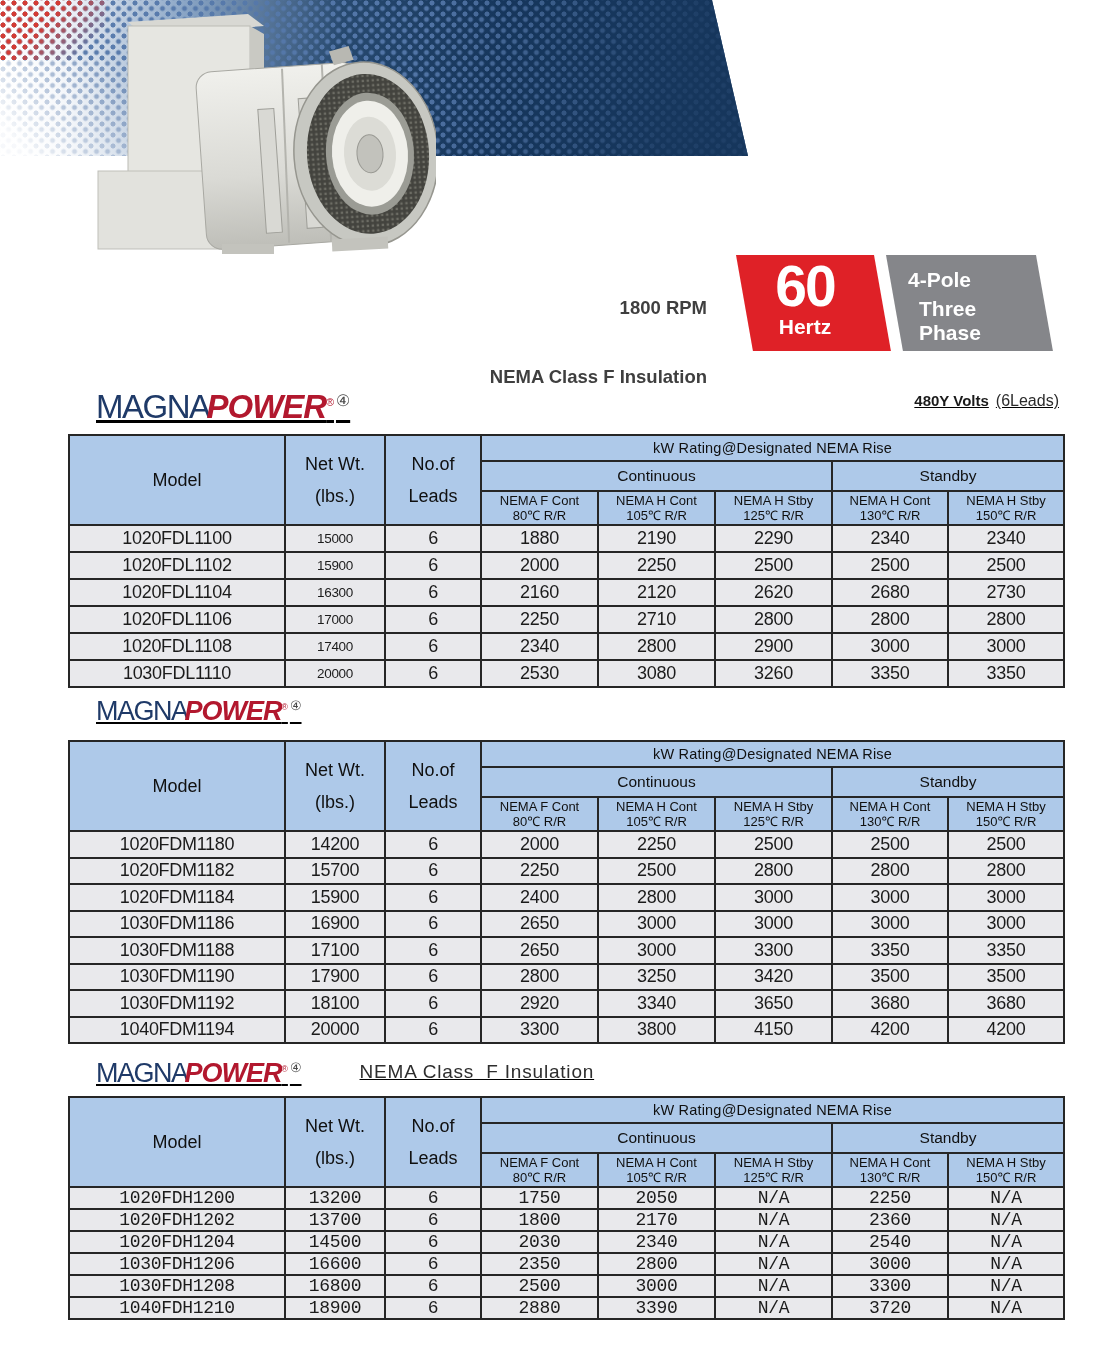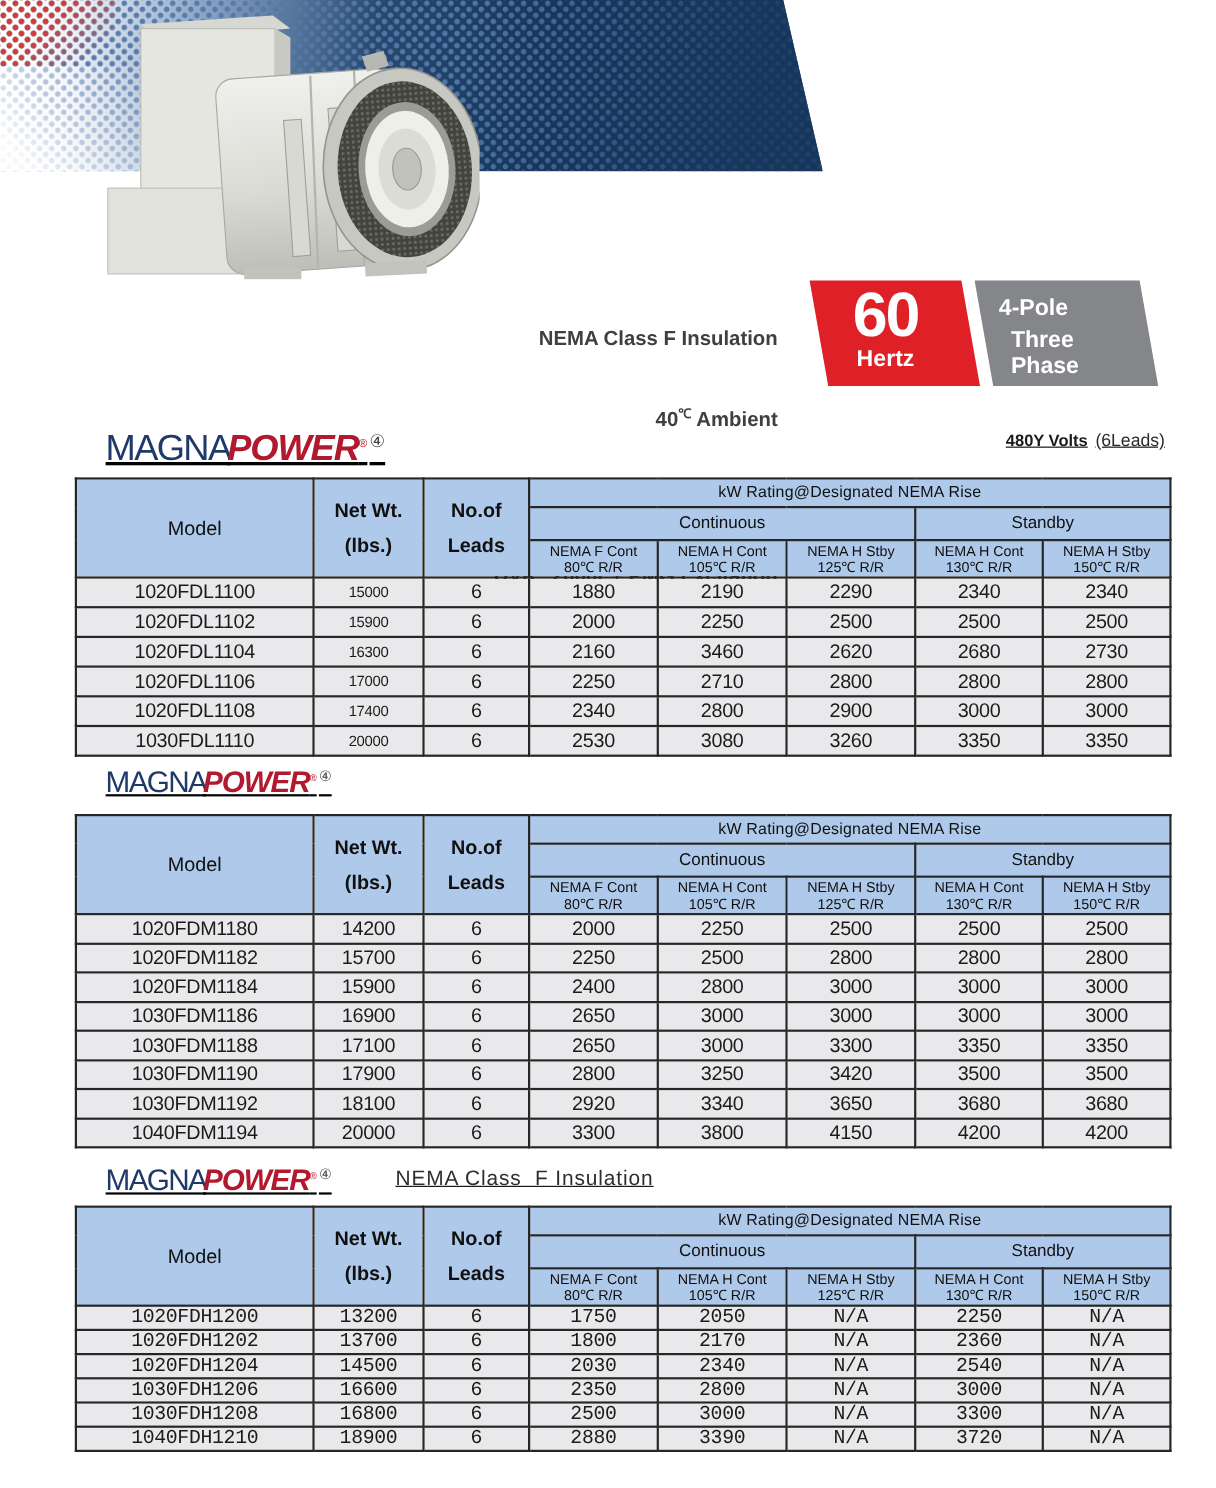--- a/index.html
+++ b/index.html
@@ -80,21 +80,21 @@
 
   
   .spec-table { position:absolute; left:68px; width:995px; border-collapse:collapse; table-layout:fixed; }
   .spec-table th, .spec-table td {
     border:2px solid #262626; text-align:center; vertical-align:middle; padding:0; overflow:hidden;
   }
   .spec-table thead th { background:#aec9e9; font-weight:400; color:#101010; }
   .spec-table tbody td { background:#e9e9ec; font-size:18px; color:#1b1b1b; letter-spacing:-0.3px; }
   .t1 { top:434px; } .t2 { top:740px; } .t3 { top:1096px; }
   .h-main { font-size:18px; }
-  .h-main .l { line-height:32px;font-weight:bold; }
+  .h-main .l { line-height:32px; }
   .h-kw  { font-size:14.5px; height:24px; letter-spacing:0.2px; }
   .h-cs  { font-size:15.5px; height:28px;margin-top:28px; }
   .h-col { font-size:13px; height:32px; }
   .h-col .l { line-height:15px; }
   .t1 tbody tr { height:27px; }
   .t2 tbody tr { height:26.5px; }
   .t3 tbody tr { height:16px;font-family:Liberation Mono, monospace; }
   .t1 tbody td:nth-child(2) { font-size:13.5px; }
 </style>
 </head>
@@ -140,20 +140,21 @@
       <ellipse cx="334" cy="150" rx="38" ry="53" fill="#efefea"></ellipse>
       <ellipse cx="334" cy="150" rx="26" ry="37" fill="#dcdcd6"></ellipse>
       <ellipse cx="334" cy="150" rx="13" ry="19" fill="#c2c2bc" stroke="#9a9a94" stroke-width="1"></ellipse>
     </g>
 
     <rect x="186" y="240" width="52" height="10" fill="#c3c3bd"></rect>
     <rect x="296" y="234" width="56" height="12" fill="#c3c3bd" transform="rotate(-3 324 240)"></rect>
   </svg>
 
   <div class="spec-block">
+    <div class="spec-line">1800 RPM</div>
     <div class="spec-line">NEMA Class F Insulation</div>
     <div class="spec-line"><span>40</span><sup>℃</sup><span> Ambient</span></div>
     <div class="spec-line">0.8 Power Factor Lag  ing</div>
     <div class="spec-line"><span>DVR</span><sup>®</sup><span> 2000E+ PMG Excitation</span></div>
   </div>
 
   <div class="badge badge-red">
     <div class="badge-inner">
       <div class="hertz-value">60</div>
       <div class="hertz-label">Hertz</div>
@@ -241,21 +242,21 @@
           <td>2250</td>
           <td>2500</td>
           <td>2500</td>
           <td>2500</td>
         </tr>
         <tr>
           <td>1020FDL1104</td>
           <td>16300</td>
           <td>6</td>
           <td>2160</td>
-          <td>3460</td>
+          <td>2120</td>
           <td>2620</td>
           <td>2680</td>
           <td>2730</td>
         </tr>
         <tr>
           <td>1020FDL1106</td>
           <td>17000</td>
           <td>6</td>
           <td>2250</td>
           <td>2710</td>

